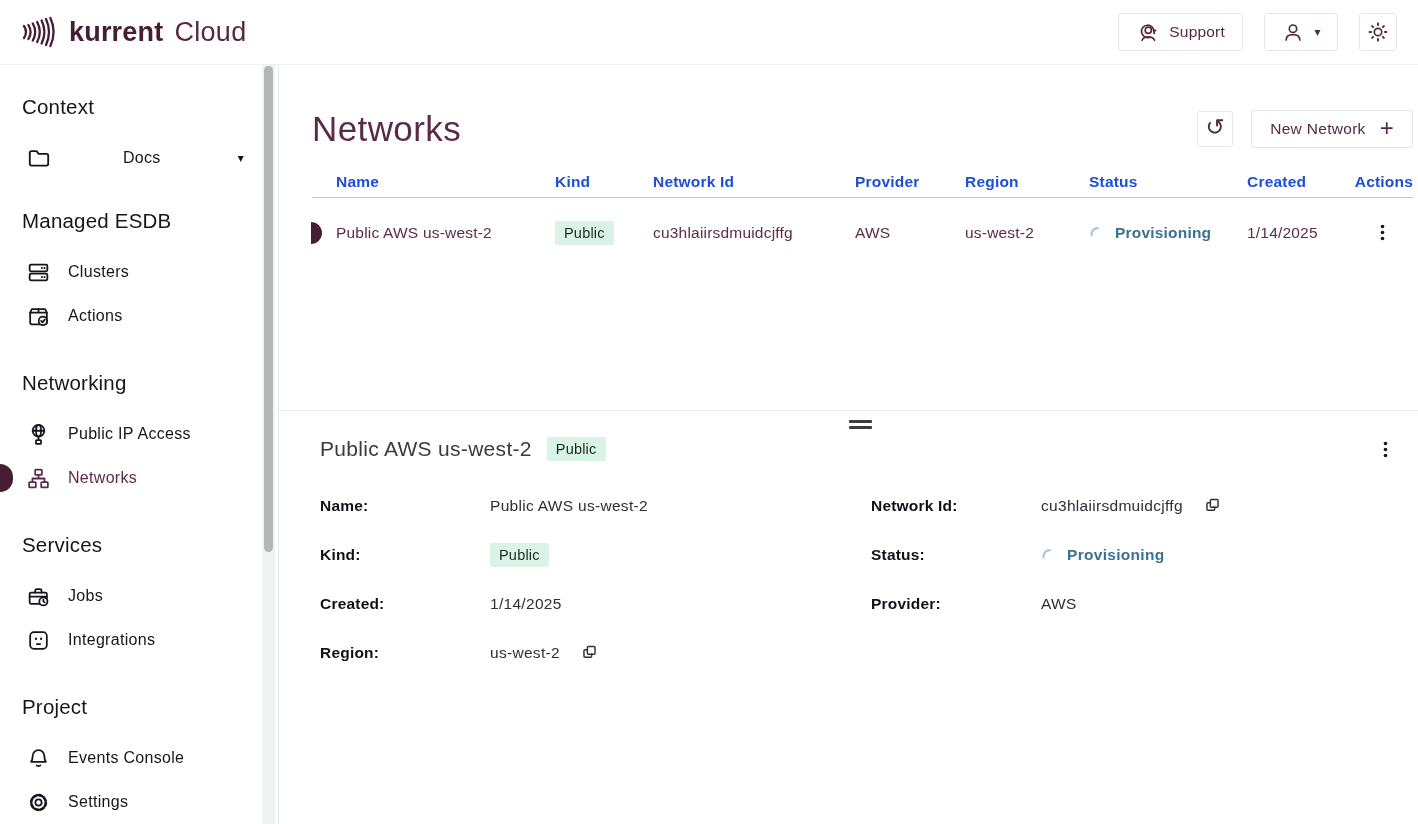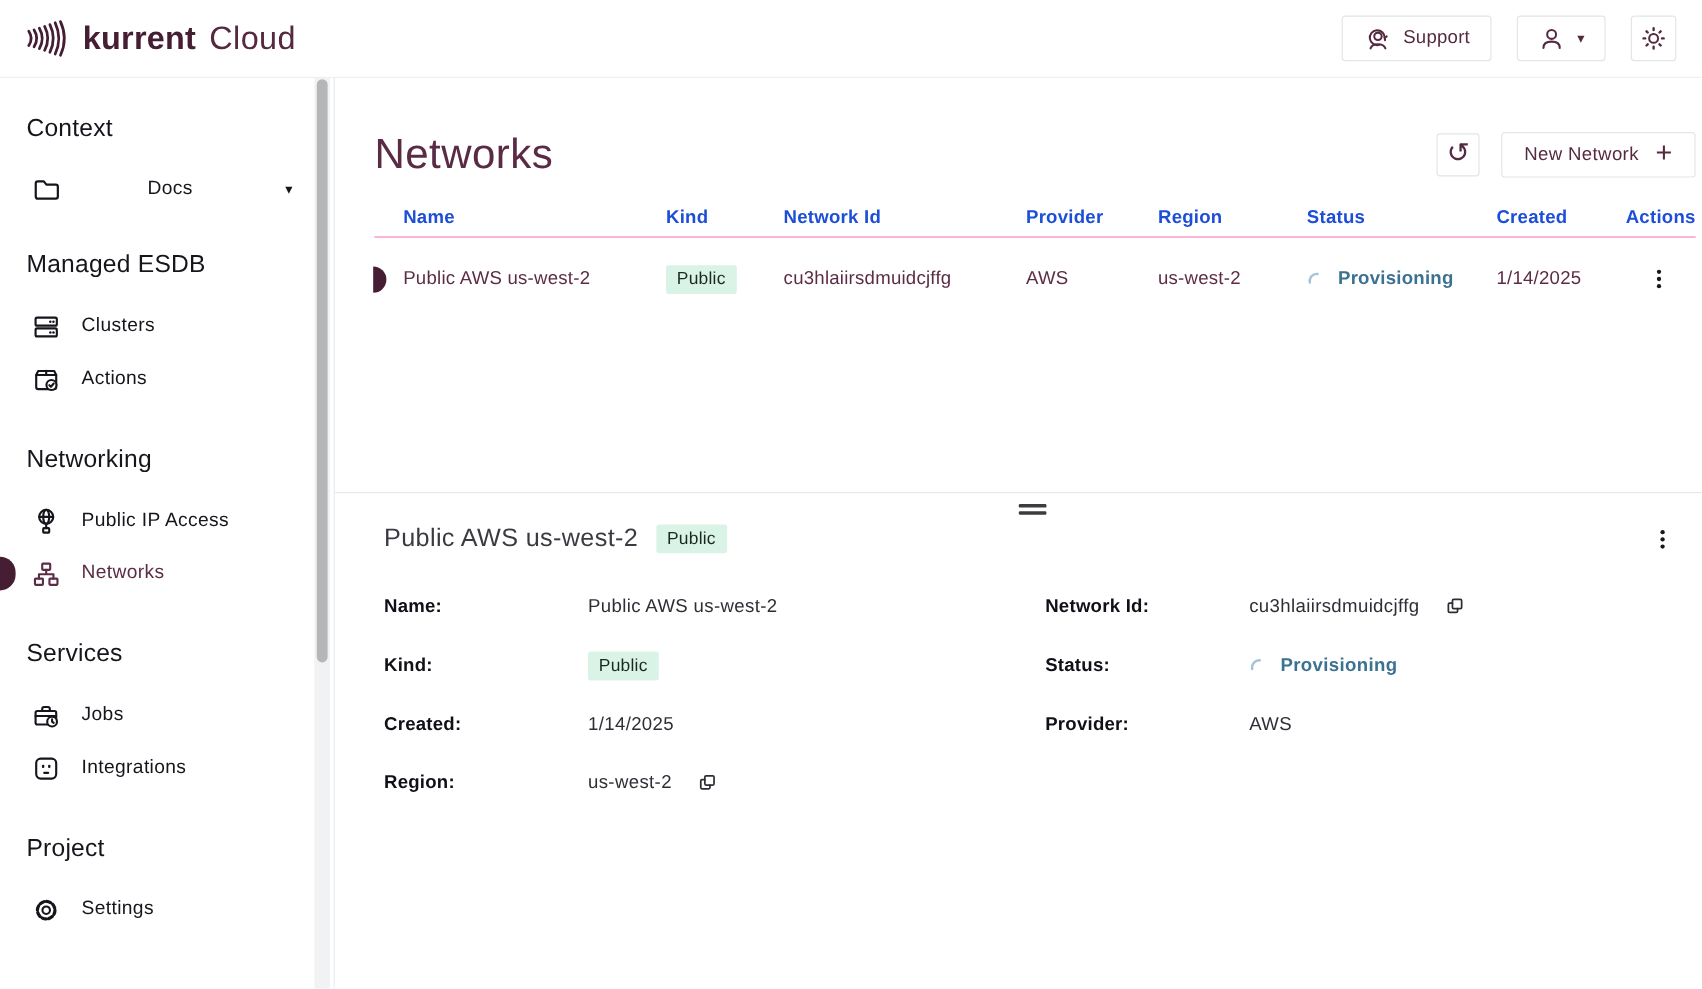--- a/index.html
+++ b/index.html
@@ -234,20 +234,27 @@
             <rect x="13.5" y="9" width="1.9" height="2.6" rx="0.8"></rect>
           </g>
           <path d="M10.4 15.4 h3.2"></path>
         </svg>
         <span class="nav-label">Integrations</span>
       </div>
     </div>
 
     <div class="side-section">
       <h2 class="side-heading">Project</h2>
+      <div class="nav-item">
+        <svg class="icn" width="25" height="25" viewBox="0 0 24 24">
+          <path d="M12 4 a5.6 5.6 0 0 1 5.6 5.6 c0 3.2 .8 4.6 1.5 5.6 H4.9 c.7-1 1.5-2.4 1.5-5.6 A5.6 5.6 0 0 1 12 4 z"></path>
+          <path d="M10.2 18.6 q1.8 1.4 3.6 0"></path>
+        </svg>
+        <span class="nav-label">Events Console</span>
+      </div>
       <div class="nav-item">
         <svg class="icn" width="25" height="25" viewBox="0 0 24 24">
           <circle cx="12" cy="12" r="7" stroke-width="2.6" stroke-dasharray="3.4 2.1"></circle>
           <circle cx="12" cy="12" r="3"></circle>
         </svg>
         <span class="nav-label">Settings</span>
       </div>
     </div>
 
     <div class="side-scrollbar">

